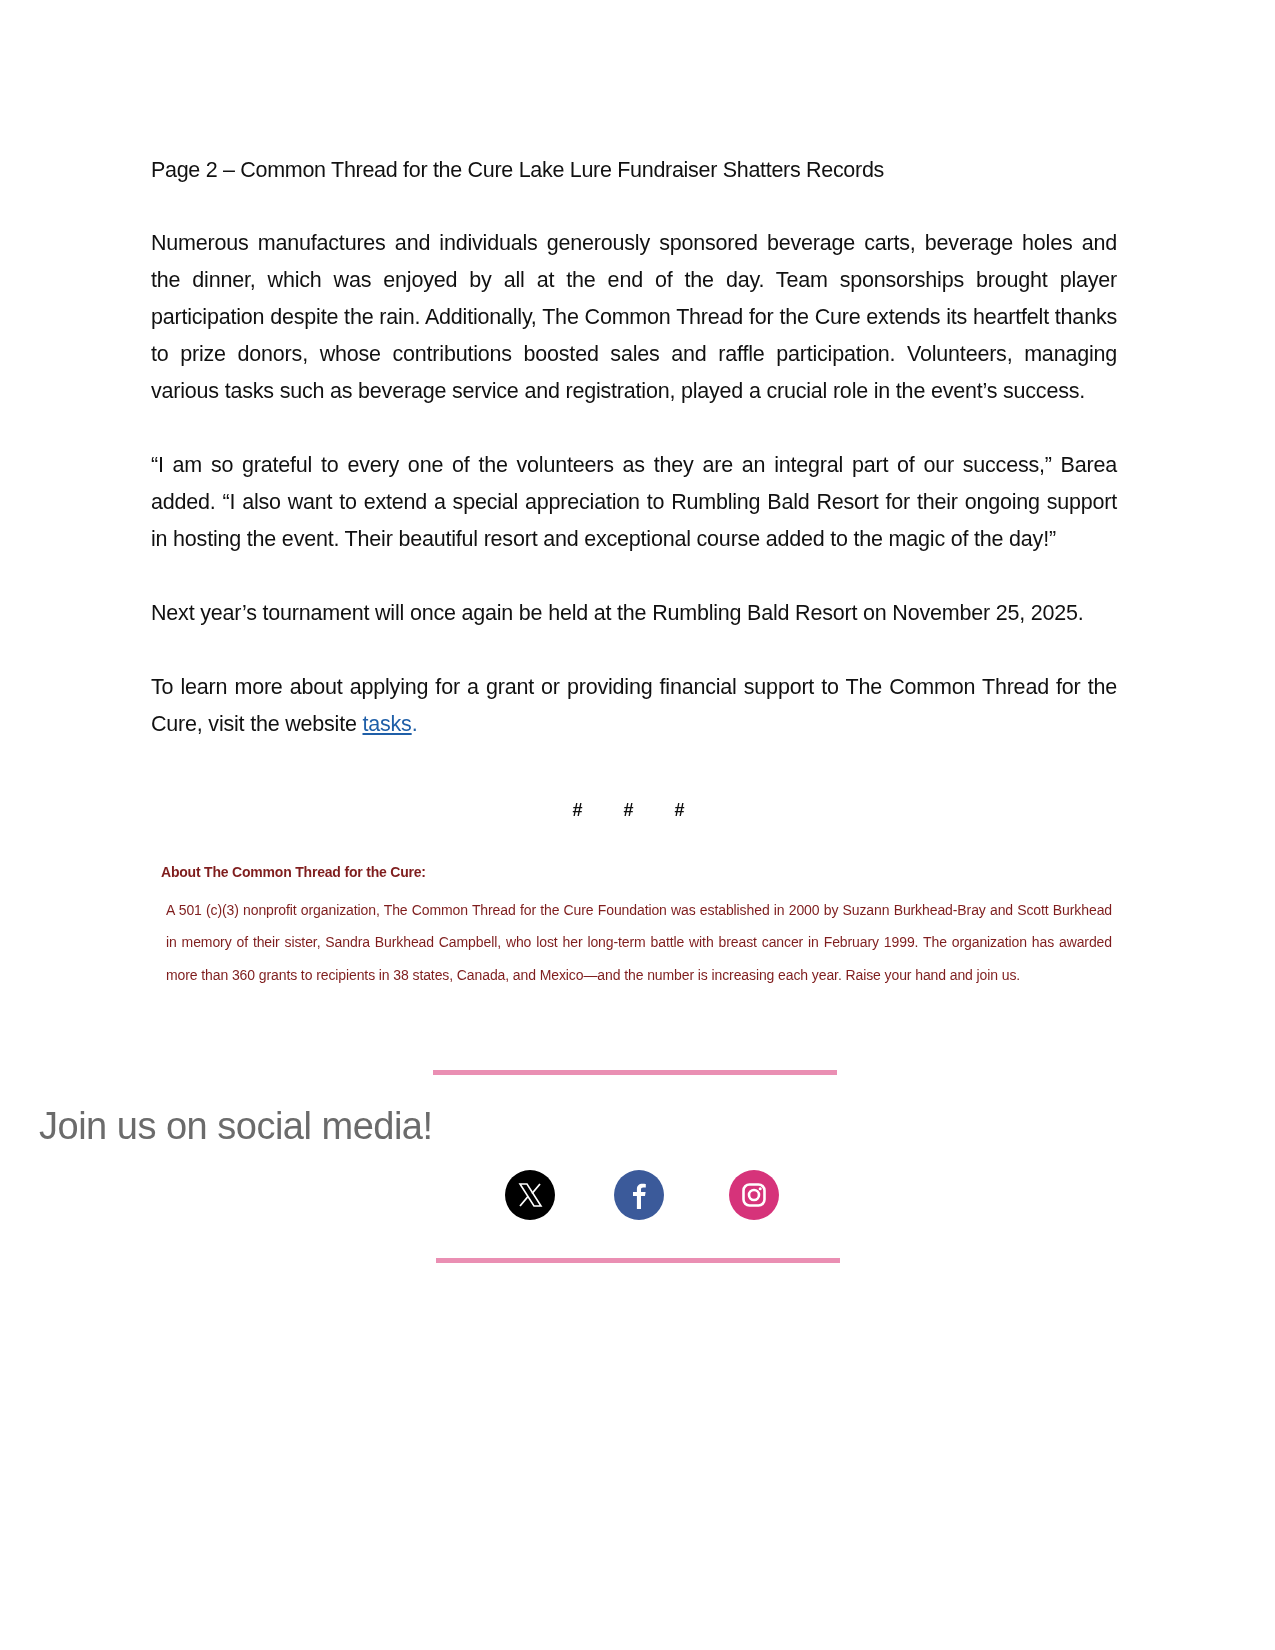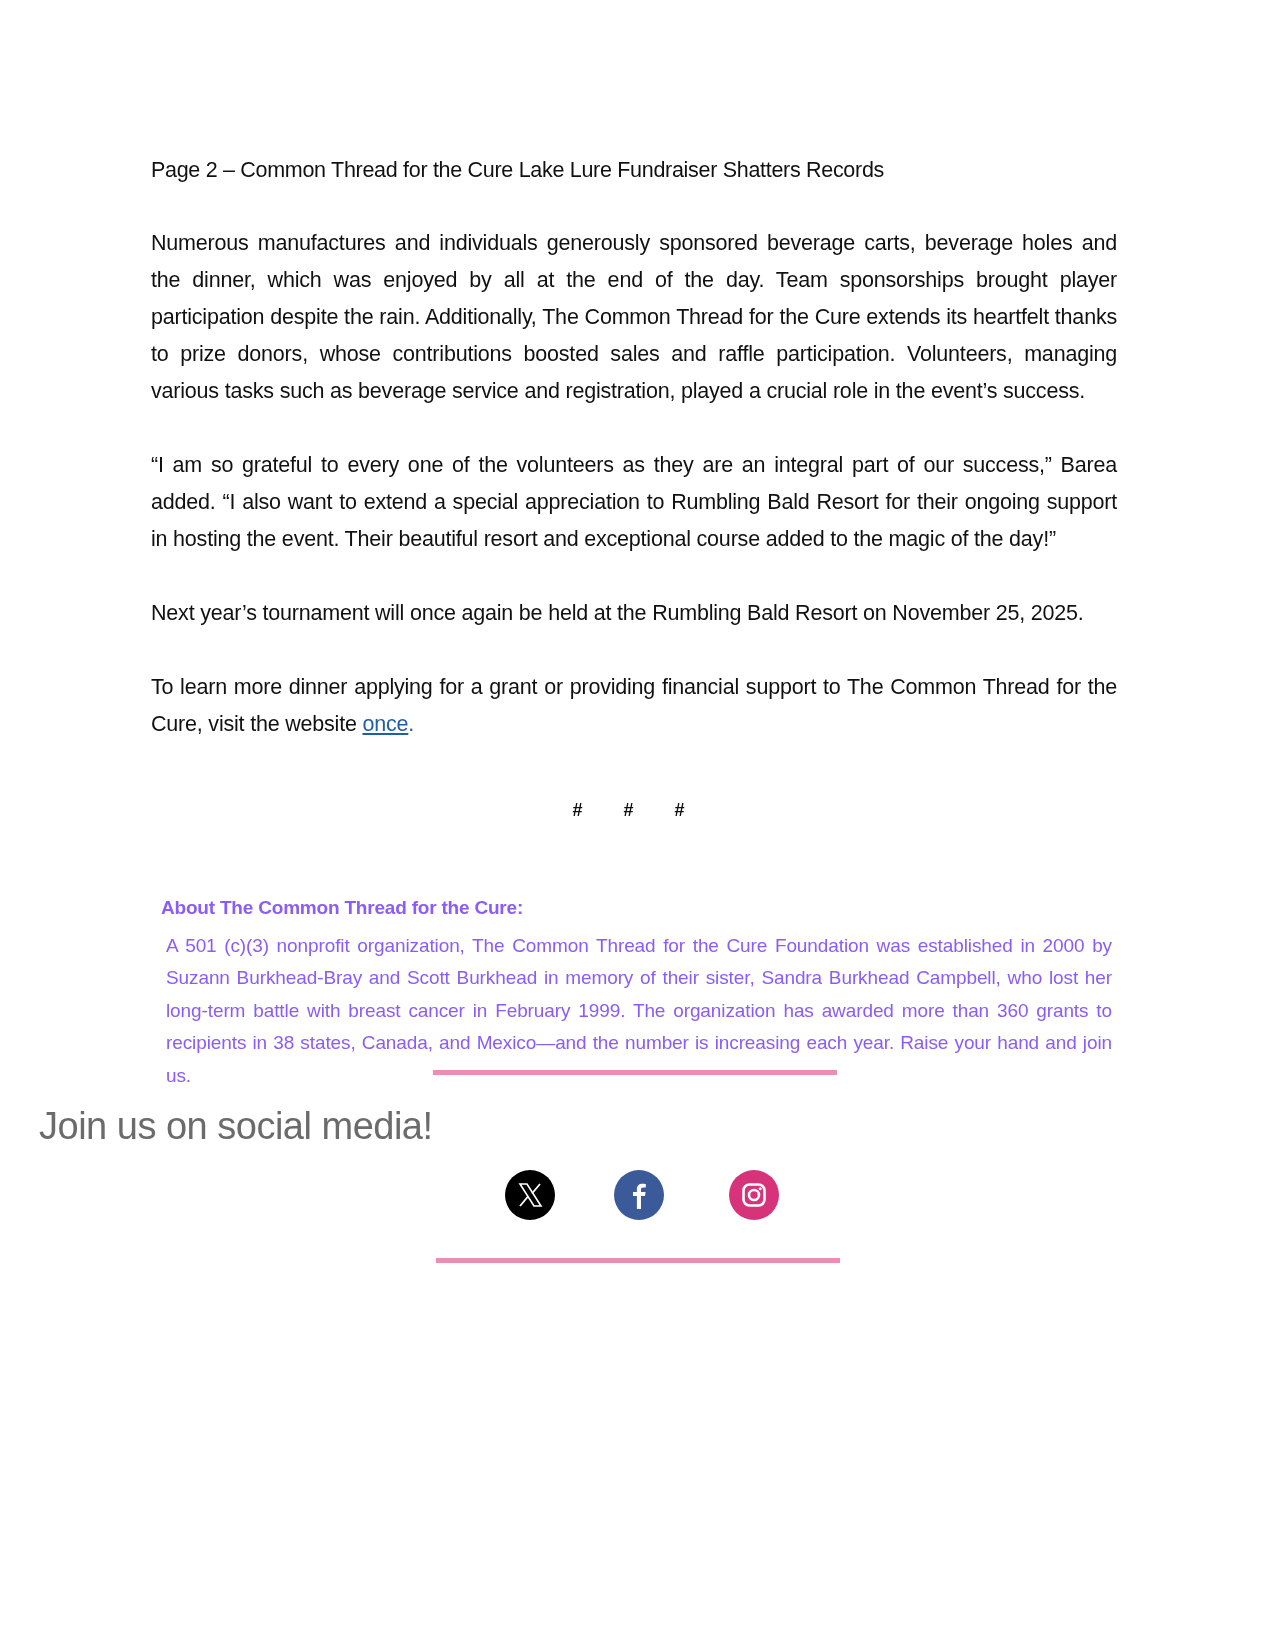--- a/index.html
+++ b/index.html
@@ -15,23 +15,23 @@
   .page-header { margin: 0 0 36px 0; text-align: left; letter-spacing: -0.3px; }
   .para { margin: 0 0 37px 0; text-align: justify; letter-spacing: -0.2px; }
   .link { color: #1f5fa8; text-decoration: underline; cursor: pointer; font-family: "Liberation Sans", sans-serif; }
   .link-period { color: #1f5fa8; }
   .end-marks {
     position: absolute; left: 0; width: 1275px; top: 800px; text-align: center;
     font-size: 18px; font-weight: bold; letter-spacing: 18px; color: #111;
     font-family: "Liberation Sans", sans-serif;
   }
   .about {
-    position: absolute; left: 161px; top: 892px; width: 956px;
+    position: absolute; left: 161px; top: 856px; width: 956px;
     font-family: "Liberation Sans", "DejaVu Sans", sans-serif;
-    font-size: 19px; line-height: 32.5px; color: #8b5cf6;
+    font-size: 14px; line-height: 32.5px; color: #7f1d1d;
   }
   .about-title { font-weight: bold; margin: 0; letter-spacing: -0.2px; }
   .about-text { margin: 5px; text-align: justify; letter-spacing: -0.1px; }
   .divider { position: absolute; height: 5px; background: #ea8fb3; }
   .divider-top { left: 433px; top: 1070px; width: 404px; }
   .divider-bottom { left: 436px; top: 1258px; width: 404px; }
   .social-title {
     position: absolute; left: 0; width: 1260px; top: 1105px; text-align: left;
     font-family: "Liberation Sans", "DejaVu Sans", sans-serif;
     font-size: 38px; color: #6b6b6b; letter-spacing: -0.5px; padding-left: 39px;
@@ -47,21 +47,21 @@
   .social-icon svg { display: block; }
 </style>
 </head>
 <body>
 
 <div class="page-body">
   <p class="page-header">Page 2 – Common Thread for the Cure Lake Lure Fundraiser Shatters Records</p>
   <p class="para">Numerous manufactures and individuals generously sponsored beverage carts, beverage holes and the dinner, which was enjoyed by all at the end of the day. Team sponsorships brought player participation despite the rain. Additionally, The Common Thread for the Cure extends its heartfelt thanks to prize donors, whose contributions boosted sales and raffle participation. Volunteers, managing various tasks such as beverage service and registration, played a crucial role in the event’s success.</p>
   <p class="para">“I am so grateful to every one of the volunteers as they are an integral part of our success,” Barea added. “I also want to extend a special appreciation to Rumbling Bald Resort for their ongoing support in hosting the event. Their beautiful resort and exceptional course added to the magic of the day!”</p>
   <p class="para">Next year’s tournament will once again be held at the Rumbling Bald Resort on November 25, 2025.</p>
-  <p class="para"><span>To learn more dinner applying for a grant or providing financial support to The Common Thread for the Cure, visit the website </span><a class="link">once</a><span class="link-period">.</span></p>
+  <p class="para"><span>To learn more about applying for a grant or providing financial support to The Common Thread for the Cure, visit the website </span><a class="link">tasks</a><span class="link-period">.</span></p>
 </div>
 
 <div class="end-marks"># # #</div>
 
 <div class="about">
   <p class="about-title">About The Common Thread for the Cure:</p>
   <p class="about-text">A 501 (c)(3) nonprofit organization, The Common Thread for the Cure Foundation was established in 2000 by Suzann Burkhead-Bray and Scott Burkhead in memory of their sister, Sandra Burkhead Campbell, who lost her long-term battle with breast cancer in February 1999. The organization has awarded more than 360 grants to recipients in 38 states, Canada, and Mexico—and the number is increasing each year. Raise your hand and join us.</p>
 </div>
 
 <div class="divider divider-top"></div>

